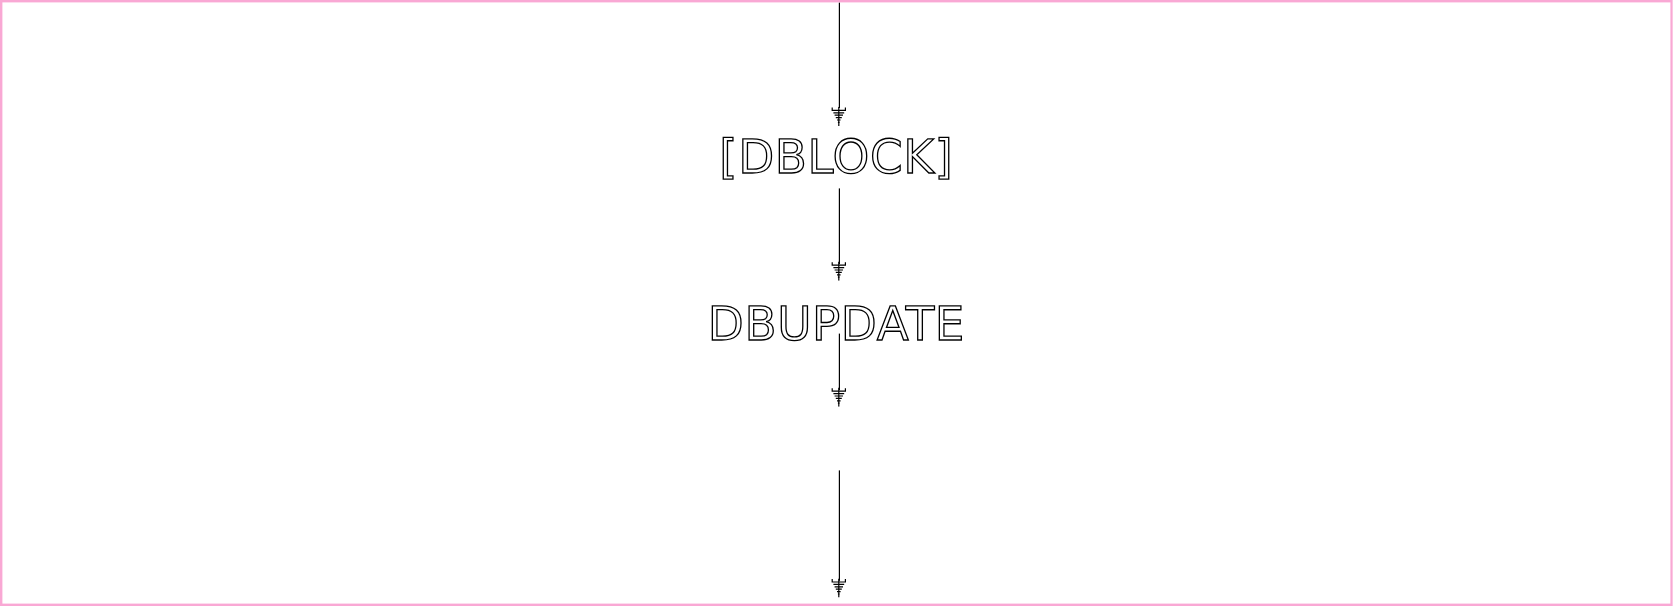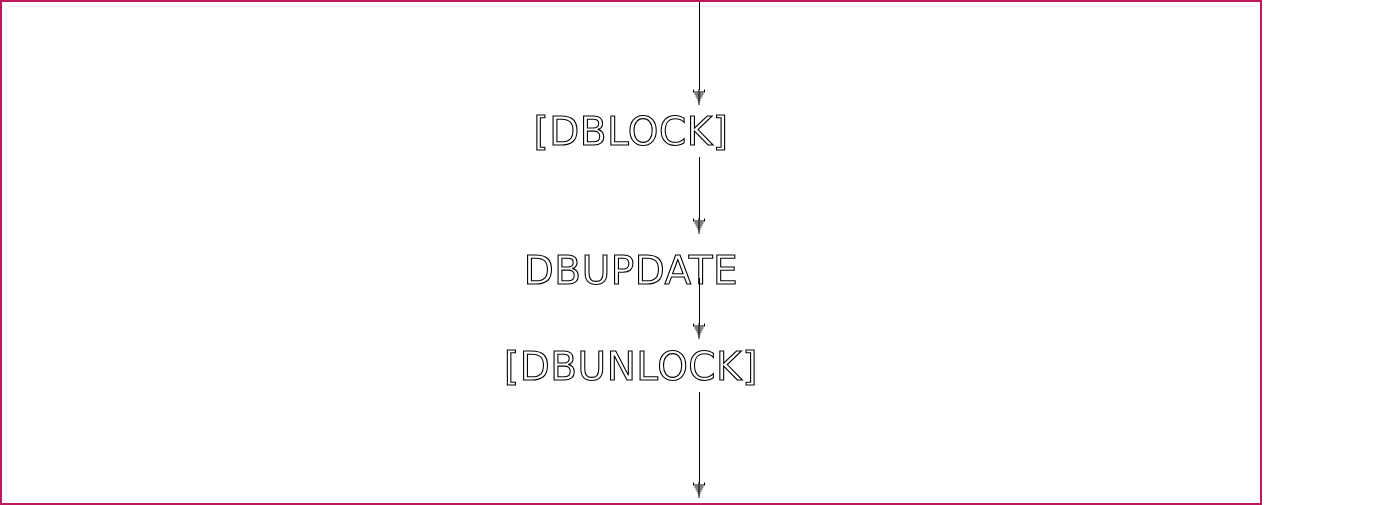--- a/index.html
+++ b/index.html
@@ -3,24 +3,24 @@
 <meta charset="utf-8">
 <style>
   html, body {
     margin: 0;
     padding: 0;
     background: #ffffff;
   }
 
   .canvas {
     position: relative;
-    width: 1262px;
+    width: 1394px;
     height: 505px;
     box-sizing: border-box;
-    border: 2px solid #be185d;
+    border: 2px solid #f9a8d4;
     background: #ffffff;
     overflow: hidden;
   }
 
   
   .shaft {
     position: absolute;
     left: 697px;
     width: 1px;
     background: #000000;
@@ -82,20 +82,19 @@
     <path stroke="#000000" stroke-width="1" fill="none" d="M8 0 V16 M2.5 0.5 V3 M13.5 0.5 V3 M2 3 H14 M3.5 5 H12.5 M4.5 7 H11.5 M5.5 9 H10.5 M6.5 11 H9.5 M7.25 13 H8.75"></path>
   </svg>
 
   <div class="node-label l2">DBUPDATE</div>
 
   <div class="shaft s3"></div>
   <svg class="head h3" viewBox="0 0 16 16" xmlns="http://www.w3.org/2000/svg">
     <path stroke="#000000" stroke-width="1" fill="none" d="M8 0 V16 M2.5 0.5 V3 M13.5 0.5 V3 M2 3 H14 M3.5 5 H12.5 M4.5 7 H11.5 M5.5 9 H10.5 M6.5 11 H9.5 M7.25 13 H8.75"></path>
   </svg>
 
-  <div class="node-label l3">[DBUNLOCK]</div>
 
   <div class="shaft s4"></div>
   <svg class="head h4" viewBox="0 0 16 16" xmlns="http://www.w3.org/2000/svg">
     <path stroke="#000000" stroke-width="1" fill="none" d="M8 0 V16 M2.5 0.5 V3 M13.5 0.5 V3 M2 3 H14 M3.5 5 H12.5 M4.5 7 H11.5 M5.5 9 H10.5 M6.5 11 H9.5 M7.25 13 H8.75"></path>
   </svg>
 
 </div>
 
 </body></html>

